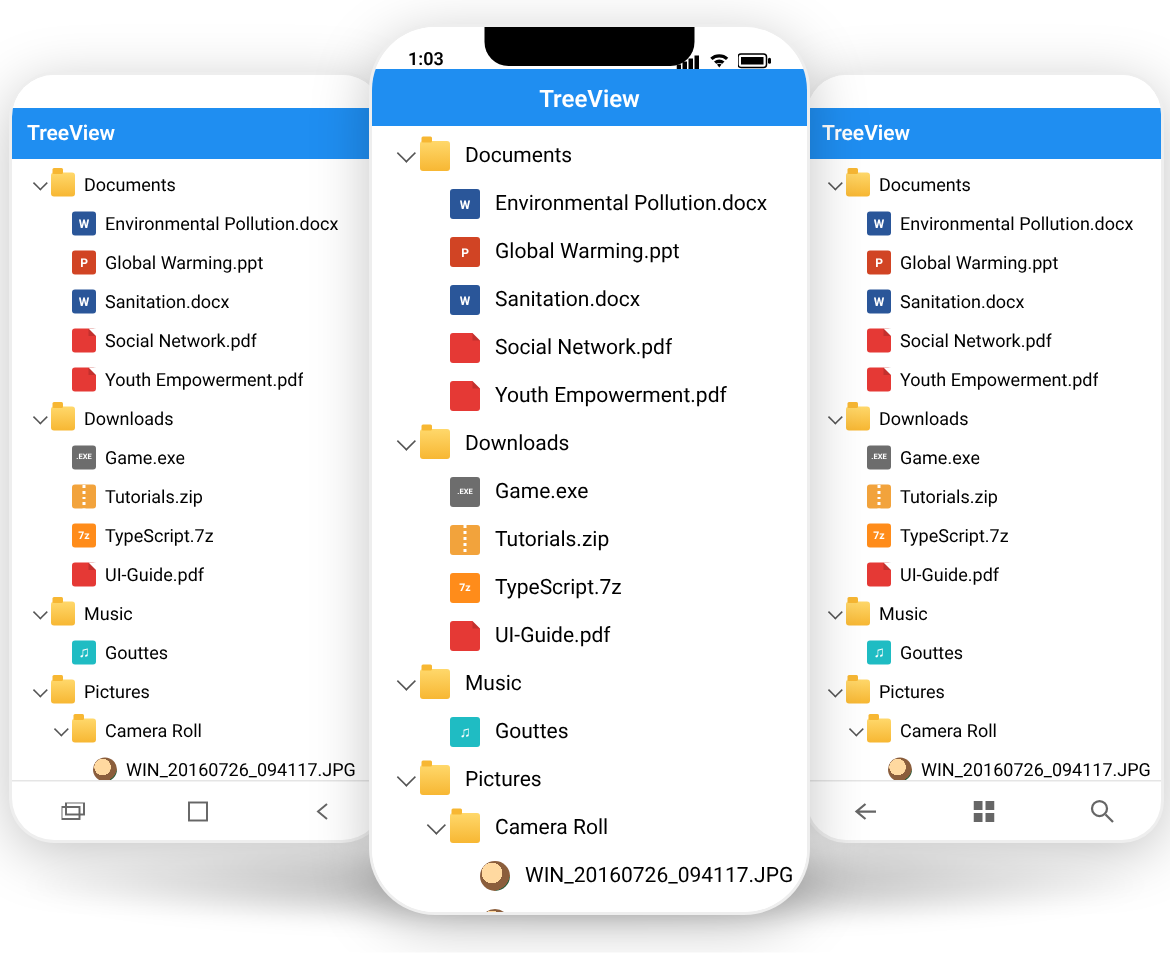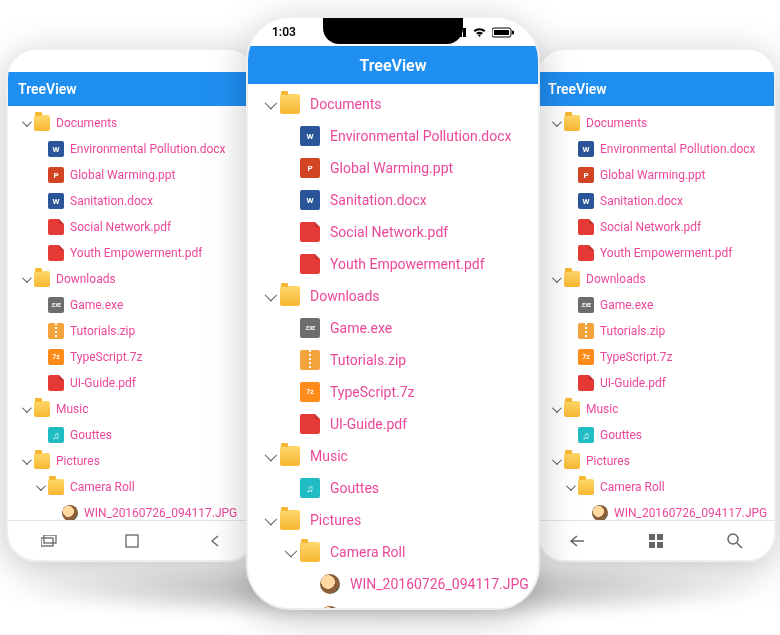--- a/index.html
+++ b/index.html
@@ -7,32 +7,32 @@
   .stage { position: relative; width: 780px; height: 635px; }
   .shadow-bar { position: absolute; left: 10px; right: 10px; top: 560px; height: 60px; background: radial-gradient(ellipse at center, rgba(0,0,0,0.35) 0%, rgba(0,0,0,0) 70%); border-radius: 50%; filter: blur(6px); z-index: 0; }
 
   .device { position: absolute; background: #fff; border-radius: 34px; box-shadow: 0 0 0 2px #eee, 0 8px 40px rgba(0,0,0,.25); overflow: hidden; display: flex; flex-direction: column; }
   .device.android { left: 8px; top: 50px; width: 248px; height: 510px; border-radius: 28px; z-index: 1; }
   .device.iphone  { left: 248px; top: 18px; width: 290px; height: 590px; border-radius: 42px; z-index: 3; }
   .device.windows { left: 538px; top: 50px; width: 236px; height: 510px; border-radius: 26px; z-index: 1; }
 
   .bezel-top { height: 22px; background: #fff; }
 
-  .statusbar { height: 28px; background: #fff; display: flex; align-items: center; justify-content: space-between; padding: 0 24px; font-size: 12px; font-weight: 600; color: #000; }
+  .statusbar { height: 28px; background: #fff; display: flex; align-items: flex-end; justify-content: space-between; padding: 0 24px; font-size: 12px; font-weight: 600; color: #000; }
   .notch { position: absolute; top: 0; left: 50%; transform: translateX(-50%); width: 140px; height: 26px; background: #000; border-bottom-left-radius: 16px; border-bottom-right-radius: 16px; z-index: 5; }
   .status-right { display: flex; gap: 5px; align-items: center; }
   .sig-icon svg, .wifi-icon svg, .batt-icon svg { display: block; }
 
   .header { background: #1f8ef1; color: #fff; font-weight: 600; display: flex; align-items: center; }
   .android .header { height: 34px; padding: 0 10px; font-size: 14px; }
   .iphone  .header { height: 38px; justify-content: center; font-size: 16px; }
   .windows .header { height: 34px; padding: 0 10px; font-size: 14px; }
 
   .list { flex: 1; overflow: hidden; padding: 4px 0; background: #fff; }
-  .row { display: flex; align-items: center; height: 26px; font-size: 12px; color: #ec4899; }
+  .row { display: flex; align-items: center; height: 26px; font-size: 12px; color: #000000; }
   .iphone .row { height: 32px; font-size: 14px; }
   .exp { width: 18px; display: flex; justify-content: center; color: #555; font-size: 12px; cursor: pointer; }
   .iphone .exp { width: 22px; font-size: 14px; }
   .indent { display: inline-block; }
   .icon { width: 16px; height: 16px; margin-right: 6px; border-radius: 2px; flex-shrink: 0; display: inline-flex; align-items: center; justify-content: center; font-size: 8px; color: #fff; font-weight: 700; }
   .iphone .icon { width: 20px; height: 20px; margin-right: 10px; }
   .i-folder { background: linear-gradient(#ffd86b,#f7b733); position: relative; }
   .i-folder::before { content:''; position:absolute; top:-3px; left:1px; width:7px; height:4px; background:#f7b733; border-radius:1px; }
   .i-word { background:#2a5699; } .i-word::after{content:'W';}
   .i-ppt  { background:#d14424; } .i-ppt::after{content:'P';}

